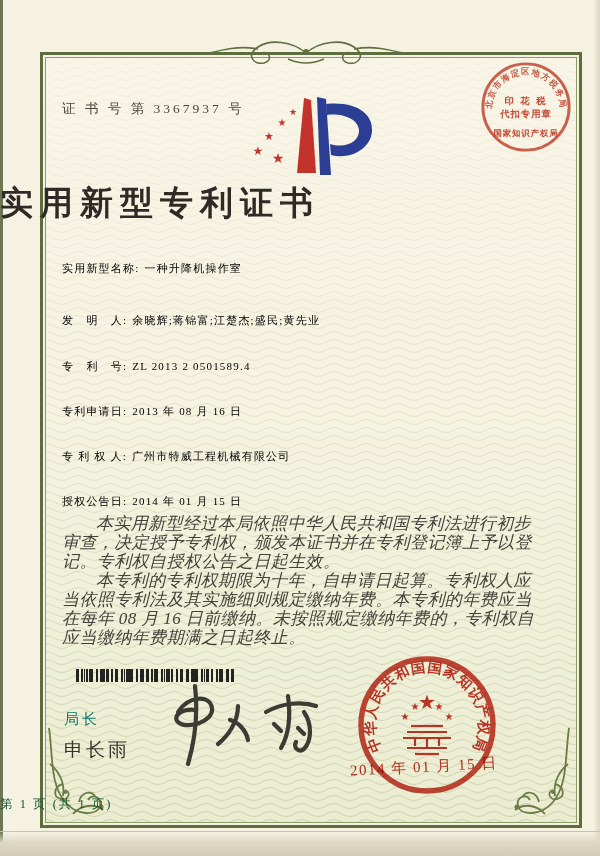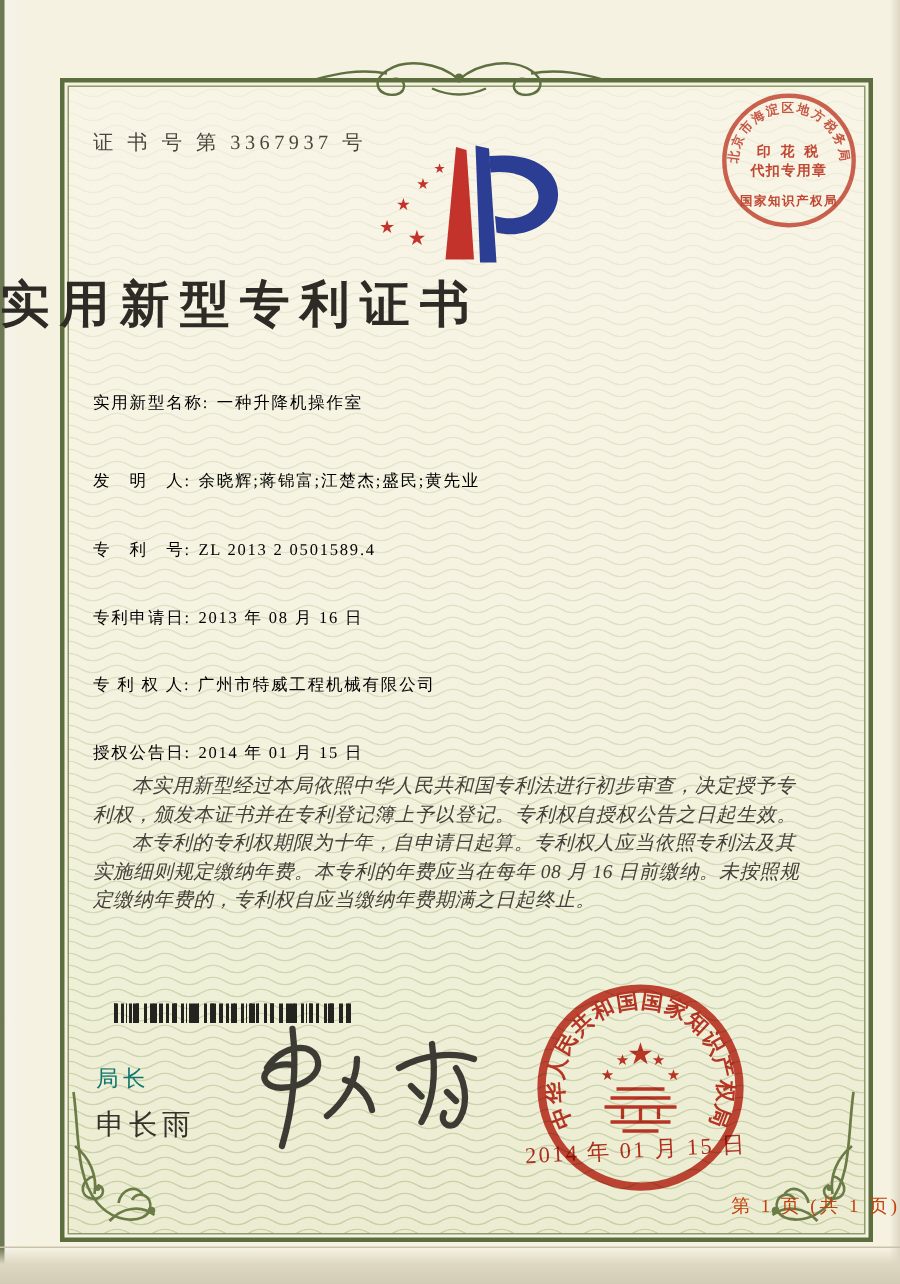--- a/index.html
+++ b/index.html
@@ -15,36 +15,36 @@
   .scan-right-edge{right:0;top:0;width:7px;height:856px;background:linear-gradient(270deg,#ddd7c3,rgba(221,215,195,0));}
   .scan-bottom-edge{left:0;bottom:0;width:600px;height:24px;
     background:linear-gradient(180deg,rgba(222,216,194,0),#ded8c2 45%,#d2cbb5 100%);
     border-top:1px solid #c9c1a9;}
   
   .frame{left:40px;top:52px;width:536px;height:770px;border:3px solid #5c6e3d;}
   .frame-inner{position:absolute;left:2px;top:2px;right:2px;bottom:2px;border:1px solid #8c9c66;overflow:hidden;
     background:linear-gradient(180deg,#f8f5e7 0%,#f6f3e2 42%,#f0f1da 72%,#ebecd1 100%);}
   #wave-bg{position:absolute;left:0;top:0;}
   
-  .cert-number{left:62px;top:86px;font-size:13.5px;letter-spacing:3px;color:#4a463c;}
+  .cert-number{left:62px;top:100px;font-size:13.5px;letter-spacing:3px;color:#4a463c;}
   .title{left:0;top:181px;width:600px;text-align:left;font-size:33px;font-weight:bold;
     letter-spacing:7px;color:#2e2b26;}
   .row{left:62px;font-size:11px;color:#000000;letter-spacing:1.2px;white-space:nowrap;}
   .row .val{margin-left:5px;}
   .paras{left:62px;top:514px;width:480px;color:#45413a;}
-  .paras p{margin:0;text-indent:2em;font-size:13px;line-height:19px;letter-spacing:0.4px;font-style:italic;}
+  .paras p{margin:0;text-indent:2em;font-size:17px;line-height:19px;letter-spacing:0.4px;font-style:italic;}
   .barcode{left:76px;top:669px;width:158px;height:13px;
     background-image:repeating-linear-gradient(90deg,#23231f 0 2px,rgba(0,0,0,0) 2px 5px),
                      repeating-linear-gradient(90deg,#23231f 0 1px,rgba(0,0,0,0) 1px 8px),
                      repeating-linear-gradient(90deg,#23231f 0 3px,rgba(0,0,0,0) 3px 13px);}
   .signer-title{left:64px;top:710px;font-size:15px;letter-spacing:3px;color:#0f766e;}
   .signer-name{left:64px;top:737px;font-size:19px;letter-spacing:3px;color:#35322b;}
   .stamp-date{left:350px;top:757px;width:170px;font-size:15px;color:#bf3222;letter-spacing:1.5px;
     transform:rotate(-3deg);mix-blend-mode:multiply;z-index:5;white-space:nowrap;}
-  .footer{left:0;top:796px;width:600px;text-align:right;font-size:12.5px;letter-spacing:2px;color:#c2410c;}
+  .footer{left:0;top:796px;width:600px;text-align:left;font-size:12.5px;letter-spacing:2px;color:#14532d;}
   .seal{mix-blend-mode:multiply;}
   .main-seal{left:356px;top:654px;z-index:4;}
   .tax-seal{left:477px;top:58px;z-index:4;}
   .logo{left:246px;top:93px;}
   .sig-svg{left:150px;top:678px;z-index:3;}
   .orn-tl{left:196px;top:37px;}
   .orn-bl{left:45px;top:726px;}
   .orn-br{left:509px;top:726px;transform:scaleX(-1);}
 </style>
 </head>

